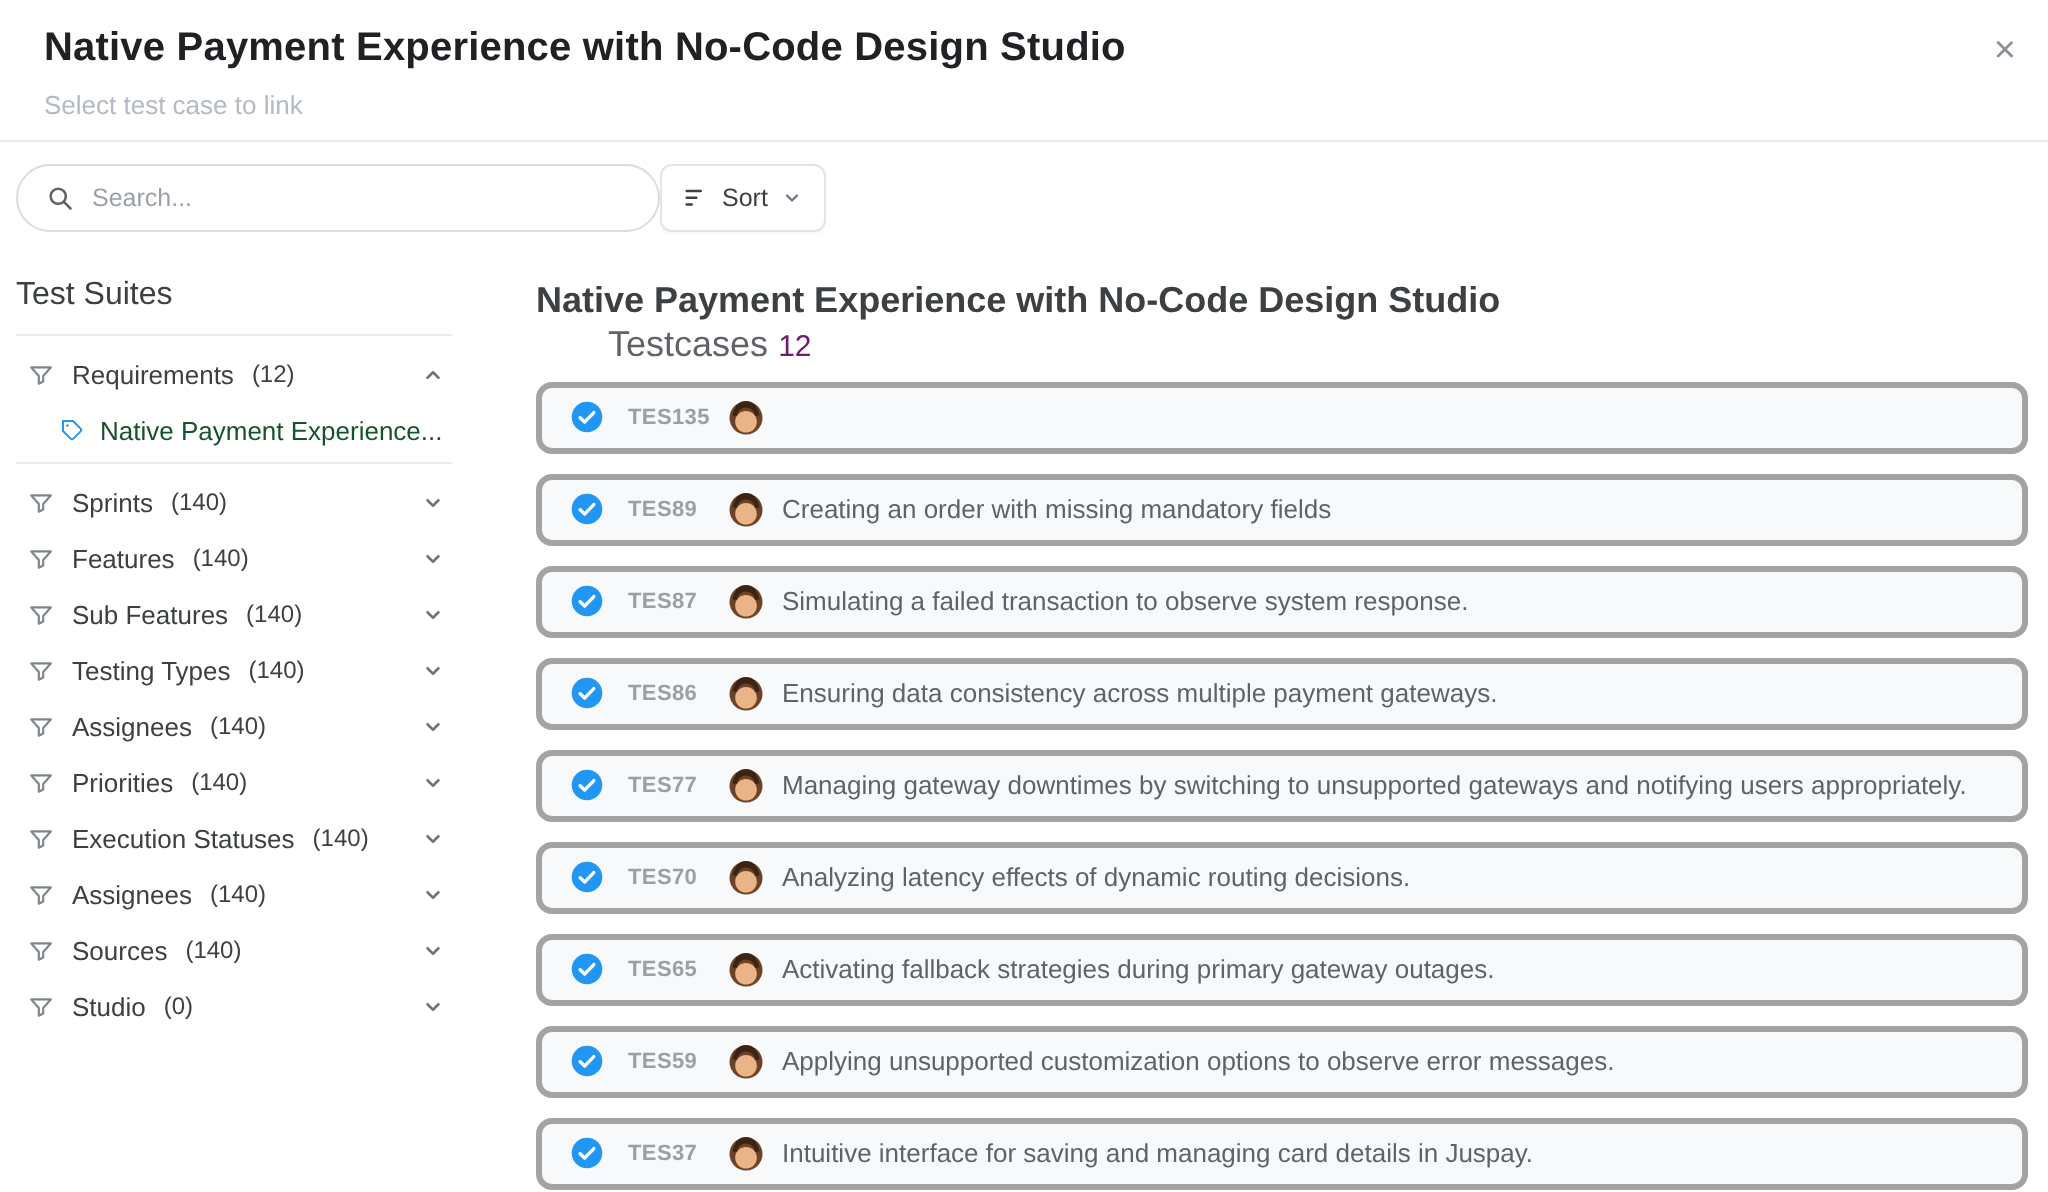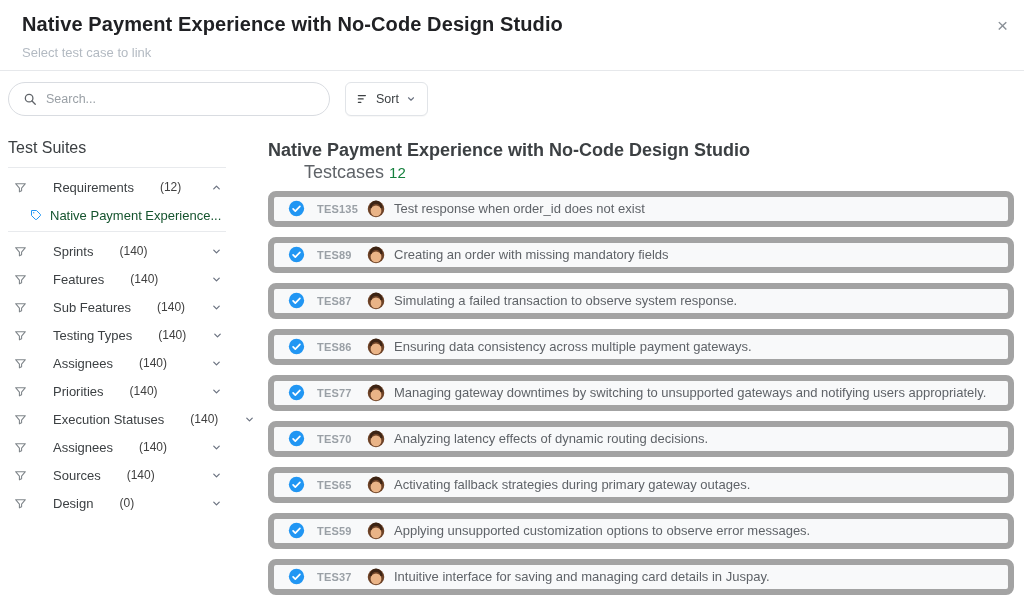--- a/index.html
+++ b/index.html
@@ -8,58 +8,58 @@
 
   
   .modal-header { position:relative; padding:13px 20px 10px 22px; }
   .modal-header h1 { font-size:20px; font-weight:600; color:#202124; letter-spacing:0.1px; }
   .modal-subtitle { margin-top:9px; font-size:13px; color:#b3bac2; }
   .close-btn { position:absolute; top:16px; right:16px; border:none; background:none;
     font-size:19px; line-height:1; color:#8a9097; cursor:pointer; }
   .header-divider { height:1px; background:#e6e8eb; width:100%; }
 
   
-  .toolbar { display:flex; align-items:center; gap:15px; padding:11px 0 11px 8px; }
+  .toolbar { display:flex; align-items:center; gap:0; padding:11px 0 11px 8px; }
   .search-box { display:flex; align-items:center; gap:9px; width:322px; height:34px;
     border:1px solid #d9dce1; border-radius:17px; padding:0 14px; background:#fff; }
   .search-box svg { flex:0 0 auto; }
   .search-box input { border:none; outline:none; flex:1; font-size:12.5px;
     font-family:"Liberation Sans", sans-serif; color:#3c4043; background:transparent; }
   .search-box input::placeholder { color:#9aa0a6; }
   .sort-btn { display:flex; align-items:center; gap:7px; height:30px; padding:16px 11px;
     background:#fff; border:1px solid #e1e4e8; border-radius:6px; cursor:pointer;
     font-size:12.5px; color:#3c4043; font-family:"Liberation Sans", sans-serif;
     box-shadow:0 1px 1px rgba(0,0,0,0.03); }
 
   
   .content { display:flex; align-items:flex-start; }
 
   
   .sidebar { width:240px; flex:0 0 240px; padding:12px 14px 0 8px; }
   .sidebar h2 { font-size:16px; font-weight:500; color:#3c4043; margin-bottom:10px; }
   .side-divider { height:1px; background:#e8eaed; margin:2px 0 5px 0; }
-  .side-item { display:flex; align-items:center; gap:26px; height:28px; padding:0 4px 0 6px; cursor:pointer; }
+  .side-item { display:flex; align-items:center; gap:9px; height:28px; padding:0 4px 0 6px; cursor:pointer; }
   .side-item .side-icon { display:flex; flex:0 0 auto; }
   .side-label { font-size:13px; color:#3c4043; white-space:nowrap; }
   .side-count { font-size:12px; color:#404040; }
   .chev { margin-left:auto; display:flex; }
   .chev.up { transform:rotate(180deg); }
   .side-child { display:flex; align-items:center; gap:8px; height:28px; padding-left:22px; cursor:pointer; }
   .side-child-label { font-size:13px; color:#14532d; white-space:nowrap; overflow:hidden;
     text-overflow:ellipsis; max-width:180px;text-align:center; }
 
   
   .main { flex:1; padding:12px 10px 0 28px; min-width:0; }
   .main-title { max-width:530px; font-size:18px; line-height:1.24; margin-bottom:7px; }
   .mt-bold { font-weight:700; color:#3c4043; }
   .mt-sub { font-weight:400; color:#5f6368;margin-left:36px; }
-  .mt-count { font-weight:400; color:#15803d; font-size:15px; }
+  .mt-count { font-weight:400; color:#701a75; font-size:15px; }
 
   .tc-row { display:flex; align-items:center; height:36px; margin-bottom:10px;
-    background:#f8f9fa; border:6px solid #a3a3a3; border-radius:8px; padding:0 14px;
+    background:#f8f9fa; border:3px solid #a3a3a3; border-radius:8px; padding:0 14px;
     cursor:pointer; }
   .check-icon { display:flex; flex:0 0 auto; }
   .tc-id { width:46px; margin-left:12px; font-size:11px; font-weight:700; color:#9aa0a6;
     letter-spacing:0.2px; flex:0 0 auto; }
   .avatar { display:flex; flex:0 0 auto; margin-left:4px; }
   .tc-text { margin-left:9px; font-size:13px; color:#5f6368; white-space:nowrap;
     overflow:hidden; text-overflow:ellipsis; }
 </style>
 </head>
 <body>
@@ -262,21 +262,21 @@
             </svg>
     </span>
   </div>
 
   <div class="side-item">
     <span class="side-icon">
       <svg width="13" height="13" viewBox="0 0 24 24" fill="none" stroke="#80868b" stroke-width="2" stroke-linejoin="round">
               <path d="M3 5h18l-7 8v5l-4 2v-7z"></path>
             </svg>
     </span>
-    <span class="side-label">Design</span>
+    <span class="side-label">Studio</span>
     <span class="side-count">(0)</span>
     <span class="chev">
       <svg width="11" height="11" viewBox="0 0 16 16" fill="none" stroke="#6b7280" stroke-width="1.8" stroke-linecap="round" stroke-linejoin="round">
               <path d="M4 6l4 4 4-4"></path>
             </svg>
     </span>
   </div>
 </div>
   </aside>
 
@@ -296,21 +296,20 @@
     </span>
     <span class="tc-id">TES135</span>
     <span class="avatar">
       <svg width="18" height="18" viewBox="0 0 24 24">
               <circle cx="12" cy="12" r="11" fill="#6d4226"></circle>
               <circle cx="12" cy="14.5" r="7.2" fill="#eab487"></circle>
               <path d="M4.5 11.5a7.5 6.8 0 0 1 15 0l.3-3.5a7.8 7.3 0 0 0-15.6 0z" fill="#3c2415"></path>
               <path d="M4.6 10.5a7.4 7 0 0 1 14.8 0" fill="none" stroke="#3c2415" stroke-width="3"></path>
             </svg>
     </span>
-    <span class="tc-text">Test response when order_id does not exist</span>
   </div>
 
   <div class="tc-row">
     <span class="check-icon">
       <svg width="17" height="17" viewBox="0 0 20 20">
               <circle cx="10" cy="10" r="9" fill="#2196f3"></circle>
               <path d="M6 10.4l2.6 2.6 5.4-5.6" stroke="#fff" stroke-width="2" fill="none" stroke-linecap="round" stroke-linejoin="round"></path>
             </svg>
     </span>
     <span class="tc-id">TES89</span>

